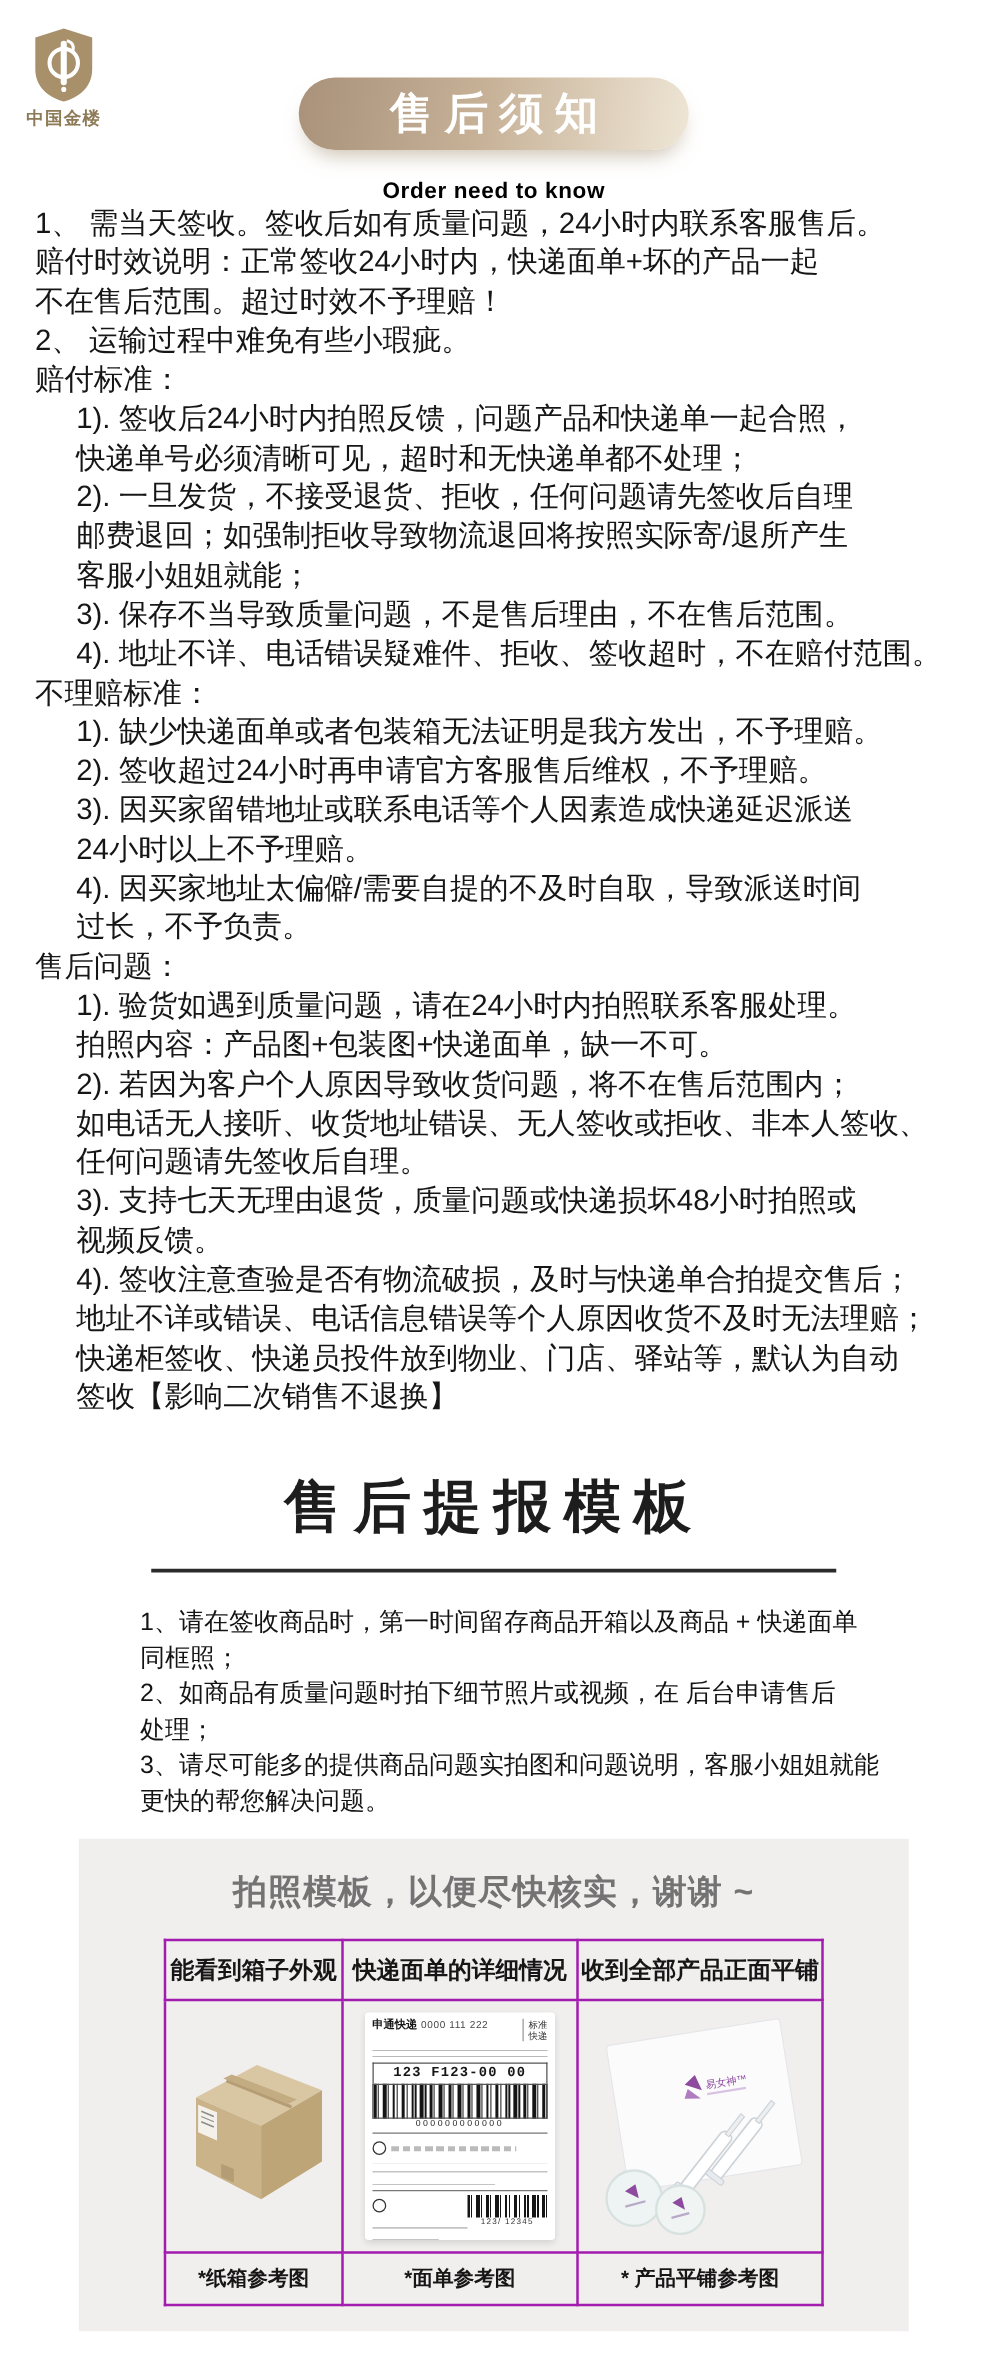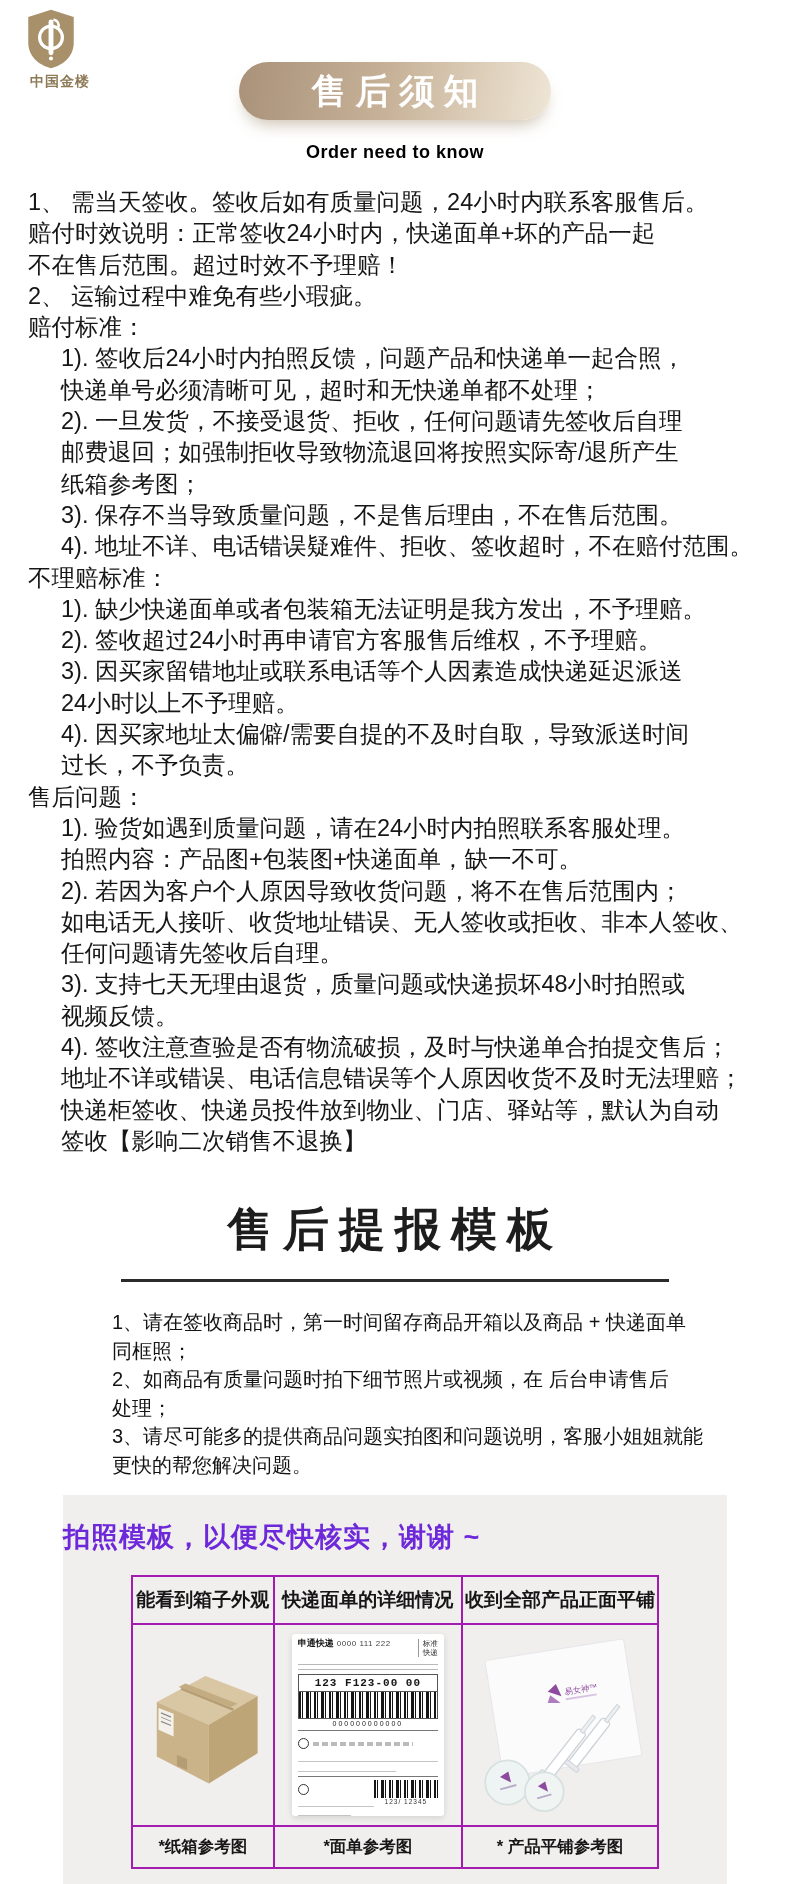--- a/index.html
+++ b/index.html
@@ -1,40 +1,40 @@
 <!DOCTYPE html>
 <html><head>
 <meta charset="utf-8">
 <style>
   html,body{margin:0;padding:0;background:#fff;}
   .page{position:relative;width:790px;min-height:1884px;margin:0 auto;background:#fff;
         font-family:"Liberation Sans",sans-serif;color:#161616;overflow:hidden;}
   
-  .logo{position:absolute;top:8px;left:12px;width:78px;text-align:right;}
+  .logo{position:absolute;top:21px;left:12px;width:78px;text-align:center;}
   .logo svg{display:block;margin:0 auto;}
   .brand{margin-top:3px;font-size:14px;letter-spacing:1px;color:#8d7a57;font-weight:bold;}
   
   .banner-wrap{padding-top:62px;text-align:center;}
   .banner{display:inline-block;width:312px;height:58px;line-height:58px;border-radius:30px;
           background:linear-gradient(100deg,#a9917a 0%,#c7b298 48%,#efe6d6 100%);
           color:#fff;font-size:35px;font-weight:bold;letter-spacing:9px;text-indent:9px;
           box-shadow:0 10px 16px -6px rgba(160,140,110,.55);}
   .subtitle{margin-top:22px;text-align:center;font-size:18px;font-weight:bold;color:#000000;letter-spacing:.5px;}
   
-  .notice{margin-top:24px;padding:0 4px 0 28px;font-size:23.5px;line-height:31.3px;font-weight:500;}
+  .notice{padding:0 4px 0 28px;font-size:23.5px;line-height:31.3px;font-weight:500;}
   .line{white-space:nowrap;}
   .ind1{padding-left:33px;}
   
   .template-title{margin-top:42px;text-align:center;font-size:46px;font-weight:600;
                   letter-spacing:10px;color:#1d1d1d;}
   .rule{width:548px;height:3px;background:#2b2b2b;margin:18px auto 0;}
   .tips{width:566px;margin:26px auto 0;font-size:20px;line-height:28.5px;font-weight:500;color:#141414;}
   
   .photo-panel{width:664px;margin:16px auto 0;background:#f1eeee;padding:24px 0 20px;}
-  .panel-heading{font-size:27px;font-weight:bold;letter-spacing:1px;color:#6d28d9;}
+  .panel-heading{text-align:center;font-size:27px;font-weight:bold;letter-spacing:1px;color:#737373;}
   table.photo{width:528px;margin:20px auto 0;border-collapse:collapse;background:#f1eeee;}
   table.photo th,table.photo td{border:2px solid #a21caf;text-align:center;}
   table.photo th{font-size:19px;font-weight:bold;padding:10px 2px;white-space:nowrap;}
   td.img-cell{height:192px;vertical-align:middle;padding:4px 2px;}
   td.cap{font-size:16.5px;font-weight:bold;padding:9px 0;white-space:nowrap;}
   
   .ship-label{width:152px;height:182px;margin:0 auto;background:#fff;border-radius:3px;
               box-shadow:0 2px 6px rgba(0,0,0,.12);padding:5px 6px;box-sizing:border-box;
               text-align:left;font-family:"Liberation Sans",sans-serif;}
   .sl-head{display:flex;align-items:flex-start;font-size:8px;line-height:9px;}
@@ -86,21 +86,21 @@
   <div class="notice">
     <div class="line">1、 需当天签收。签收后如有质量问题，24小时内联系客服售后。</div>
     <div class="line">赔付时效说明：正常签收24小时内，快递面单+坏的产品一起</div>
     <div class="line">不在售后范围。超过时效不予理赔！</div>
     <div class="line">2、 运输过程中难免有些小瑕疵。</div>
     <div class="line">赔付标准：</div>
     <div class="line ind1">1). 签收后24小时内拍照反馈，问题产品和快递单一起合照，</div>
     <div class="line ind1">快递单号必须清晰可见，超时和无快递单都不处理；</div>
     <div class="line ind1">2). 一旦发货，不接受退货、拒收，任何问题请先签收后自理</div>
     <div class="line ind1">邮费退回；如强制拒收导致物流退回将按照实际寄/退所产生</div>
-    <div class="line ind1">纸箱参考图；</div>
+    <div class="line ind1">客服小姐姐就能；</div>
     <div class="line ind1">3). 保存不当导致质量问题，不是售后理由，不在售后范围。</div>
     <div class="line ind1">4). 地址不详、电话错误疑难件、拒收、签收超时，不在赔付范围。</div>
     <div class="line">不理赔标准：</div>
     <div class="line ind1">1). 缺少快递面单或者包装箱无法证明是我方发出，不予理赔。</div>
     <div class="line ind1">2). 签收超过24小时再申请官方客服售后维权，不予理赔。</div>
     <div class="line ind1">3). 因买家留错地址或联系电话等个人因素造成快递延迟派送</div>
     <div class="line ind1">24小时以上不予理赔。</div>
     <div class="line ind1">4). 因买家地址太偏僻/需要自提的不及时自取，导致派送时间</div>
     <div class="line ind1">过长，不予负责。</div>
     <div class="line">售后问题：</div>

